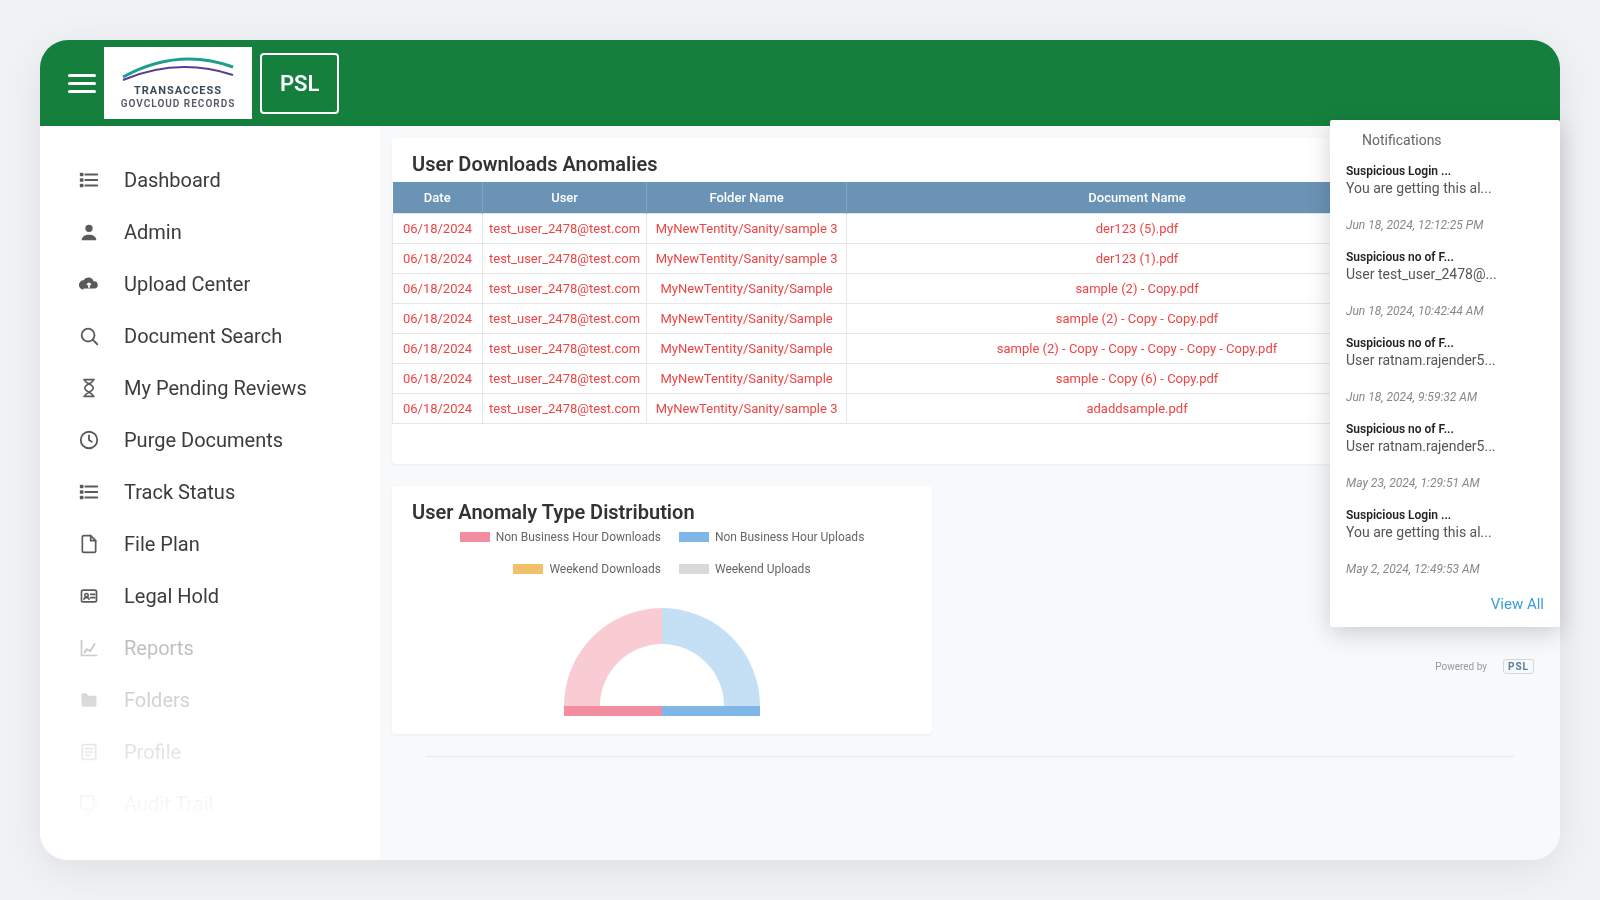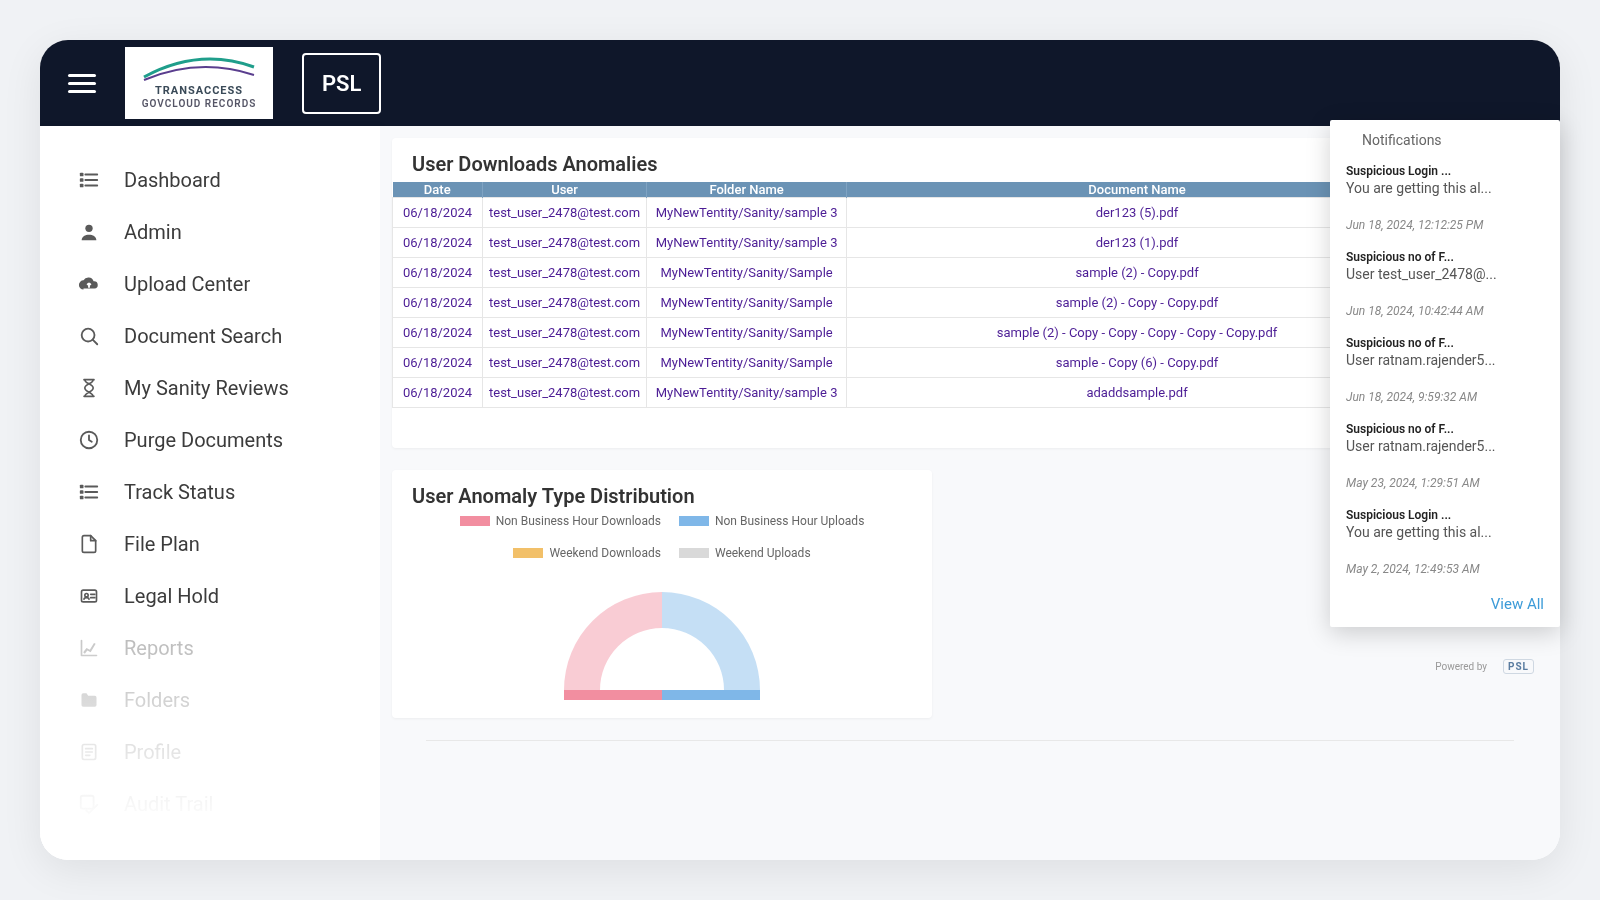--- a/index.html
+++ b/index.html
@@ -15,26 +15,26 @@
   .app-window {
     background: #fff;
     border-radius: 28px;
     width: 100%;
     height: 100%;
     overflow: hidden;
     box-shadow: 0 10px 40px rgba(0,0,0,0.08);
     position: relative;
   }
   .header {
-    background: #0f172a;
+    background: #15803d;
     height: 86px;
     display: flex;
     align-items: center;
     padding: 0 28px;
-    gap: 29px;
+    gap: 8px;
   }
   .menu-btn {
     color: #fff;
     cursor: pointer;
     display: flex;
     flex-direction: column;
     gap: 5px;
   }
   .menu-btn span {
     display: block;
@@ -128,30 +128,30 @@
   }
   table.data-table {
     width: 100%;
     border-collapse: collapse;
     font-size: 13px;
   }
   table.data-table thead th {
     background: #6b93b5;
     color: #fff;
     font-weight: 500;
-    padding: 0 6px;
+    padding: 8px 6px;
     text-align: center;
     border-right: 1px solid #7fa3c2;
     font-size: 13px;
   }
   table.data-table tbody td {
     padding: 7px 6px;
     text-align: center;
     border: 1px solid #e6e6e6;
-    color: #4c1d95;
+    color: #ef4444;
     font-size: 13px;
     white-space: nowrap;
     overflow: hidden;
     text-overflow: ellipsis;
   }
   .pagination {
     text-align: right;
     font-size: 12px;
     color: #888;
     padding: 14px 28px 12px;
@@ -307,21 +307,21 @@
               </svg>
             </span>
                    <span>Document Search</span>
           </div>
           <div class="sidebar-item">
             <span class="icon">
               <svg width="20" height="22" viewBox="0 0 24 24">
                 <path fill="none" stroke="currentColor" stroke-width="2" stroke-linecap="round" stroke-linejoin="round" d="M6 2h12M6 22h12M7 2c0 5 10 5 10 10s-10 5-10 10M17 2c0 5-10 5-10 10s10 5 10 10"></path>
               </svg>
             </span>
-                   <span>My Sanity Reviews</span>
+                   <span>My Pending Reviews</span>
           </div>
           <div class="sidebar-item">
             <span class="icon">
               <svg width="22" height="22" viewBox="0 0 24 24">
                 <circle fill="none" stroke="currentColor" stroke-width="2" stroke-linecap="round" stroke-linejoin="round" cx="12" cy="12" r="9"></circle>
                 <path fill="none" stroke="currentColor" stroke-width="2" stroke-linecap="round" stroke-linejoin="round" d="M12 7v5l3 2"></path>
               </svg>
             </span>
                    <span>Purge Documents</span>
           </div>

